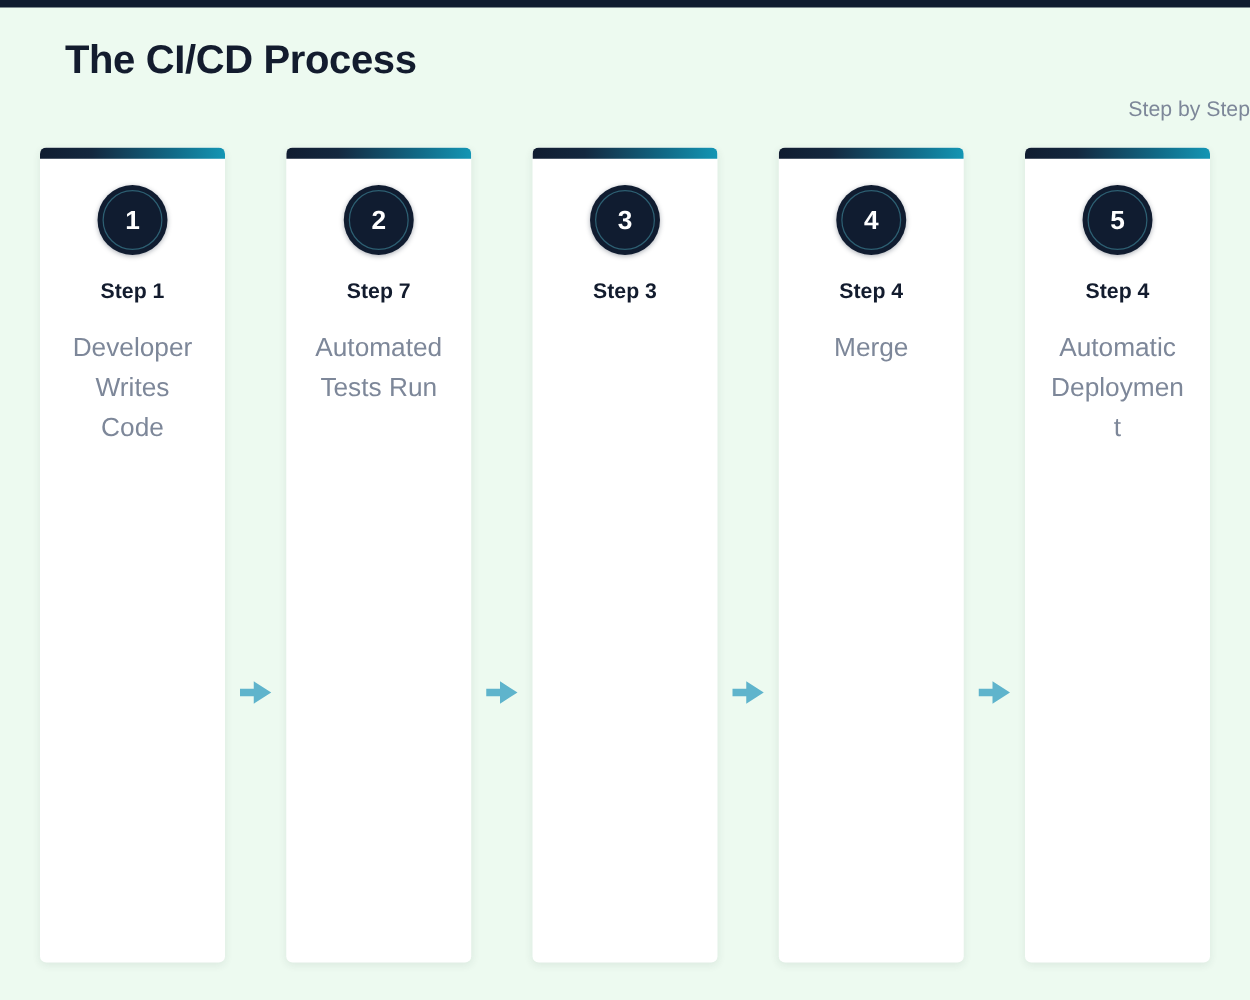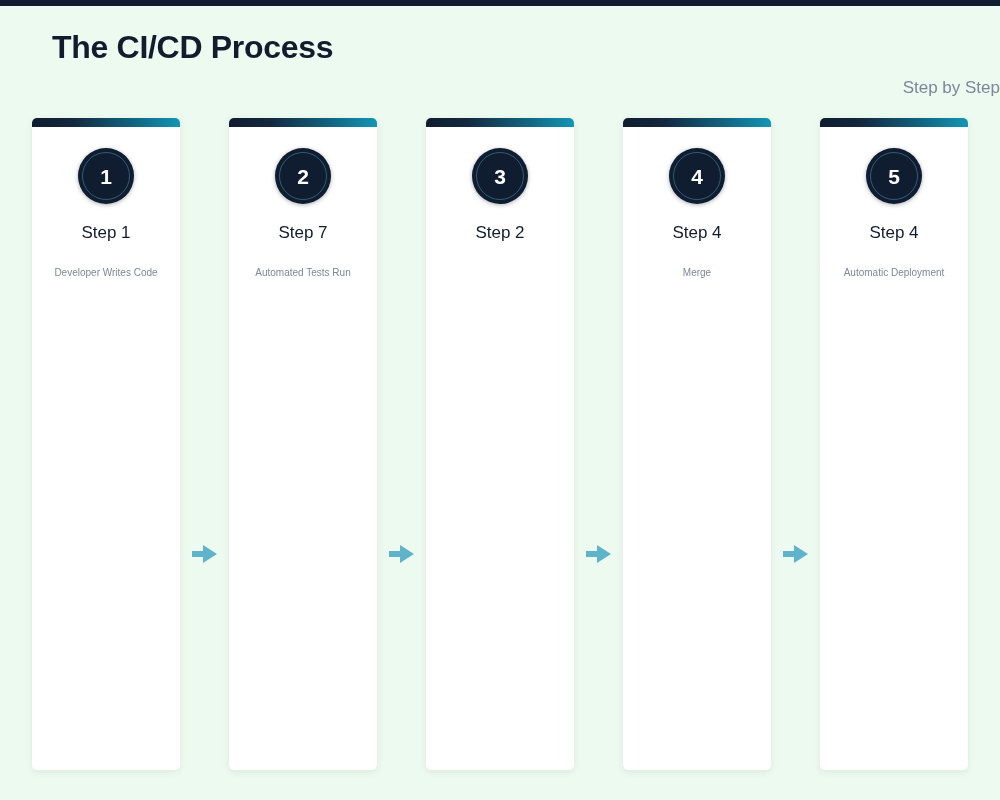--- a/index.html
+++ b/index.html
@@ -111,33 +111,33 @@
     color: #ffffff;
     font-size: 21px;
     font-weight: bold;
     line-height: 1;
     position: relative;
     z-index: 1;
   }
 
   .step-title {
     font-size: 17px;
-    font-weight: normal;
+    font-weight: bold;
     color: #131c2e;
     margin-top: 20px;
     line-height: 1.1;
     text-align: right;
   }
 
   .step-desc {
-    font-size: 10px;
+    font-size: 21px;
     font-weight: normal;
     color: #7d8799;
     margin-top: 20px;
-    line-height: 20px;
+    line-height: 32px;
     text-align: center;
     width: 108px;
     word-wrap: break-word;
   }
 
   
   .connector {
     flex: 1 1 auto;
     display: flex;
     align-items: center;
@@ -191,21 +191,21 @@
       <svg class="arrow-icon" width="30" height="24" viewBox="0 0 30 24">
         <path d="M2 9 L13 9 L13 3 L27 12 L13 21 L13 15 L2 15 Z" fill="#5fb4cc"></path>
       </svg>
     </div>
 
     <div class="step-card">
       <div class="accent-bar"></div>
       <div class="badge">
         <span class="badge-number">3</span>
       </div>
-      <div class="step-title">Step 2</div>
+      <div class="step-title">Step 3</div>
     </div>
 
     <div class="connector">
       <svg class="arrow-icon" width="30" height="24" viewBox="0 0 30 24">
         <path d="M2 9 L13 9 L13 3 L27 12 L13 21 L13 15 L2 15 Z" fill="#5fb4cc"></path>
       </svg>
     </div>
 
     <div class="step-card">
       <div class="accent-bar"></div>

